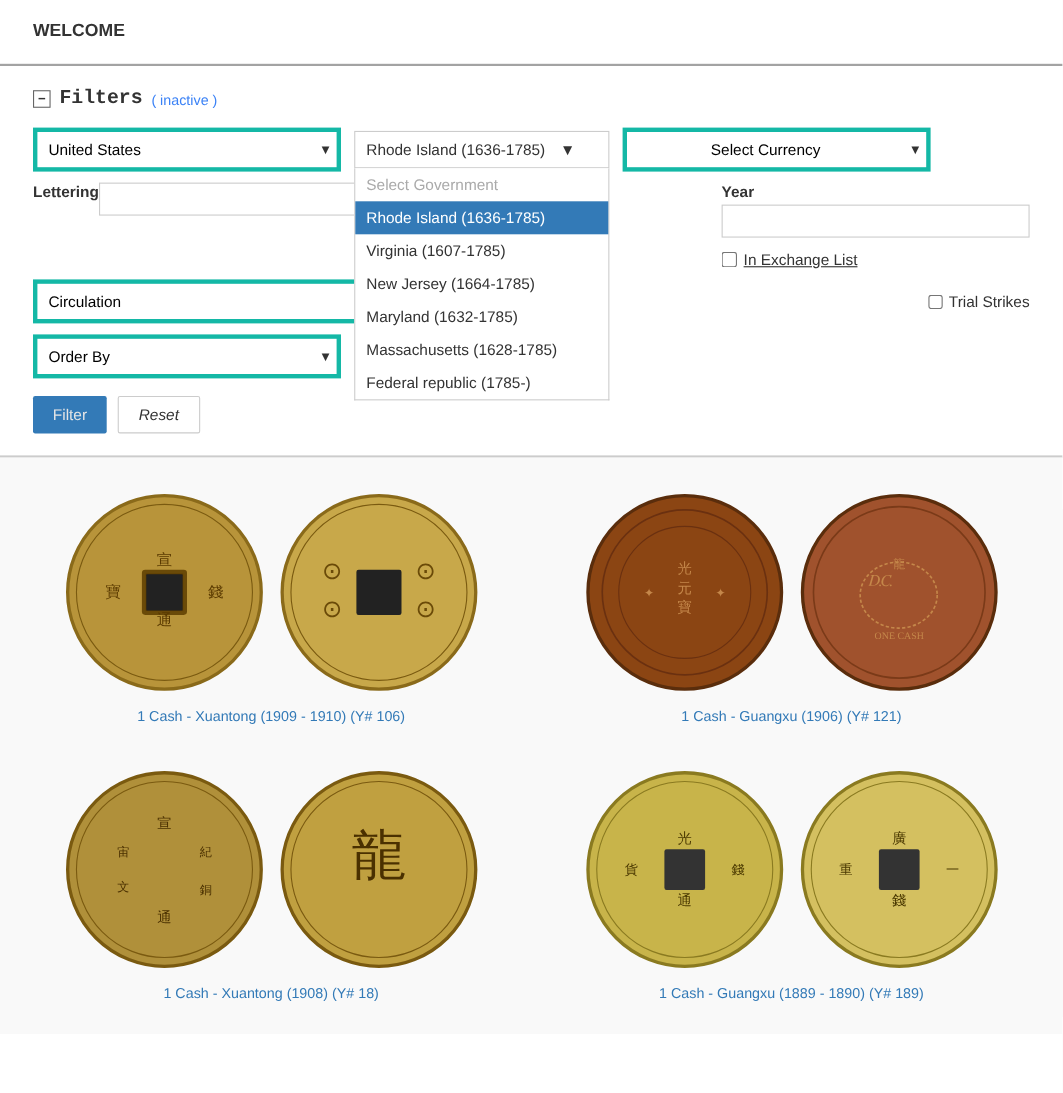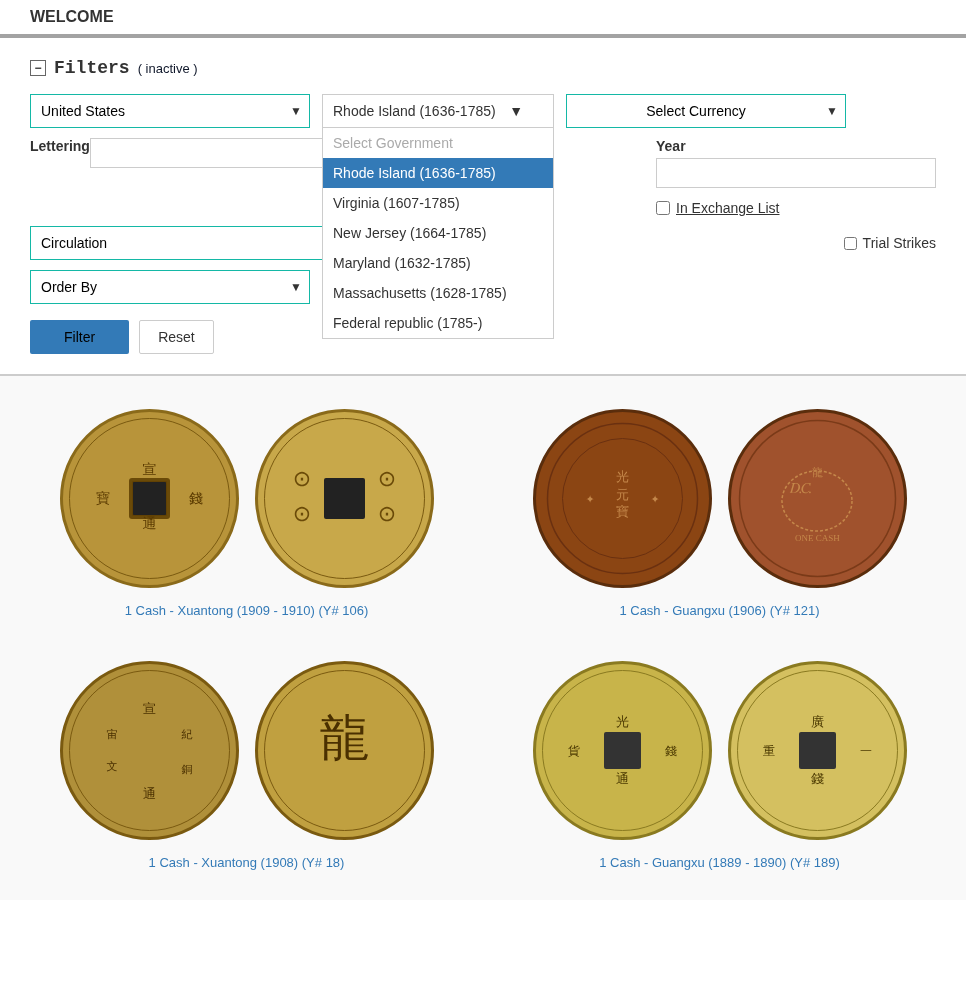--- a/index.html
+++ b/index.html
@@ -1,53 +1,53 @@
 <!DOCTYPE html>
 <html><head>
   <meta charset="utf-8">
   <style>
     * { box-sizing: border-box; margin: 0; padding: 0; }
     body { font-family: Arial, sans-serif; font-size: 14px; background: #fff; color: #333; }
 
-    .header { padding: 8px 30px; border-bottom: 4px solid #a3a3a3; }
+    .header { padding: 20px 30px; border-bottom: 2px solid #a3a3a3; }
     .header-title { font-size: 16px; font-weight: bold; color: #333; }
 
     .filters-section { padding: 20px 30px; border-bottom: 2px solid #ccc; background: #fff; }
     .filters-header { display: flex; align-items: center; gap: 8px; margin-bottom: 16px; font-size: 18px; font-weight: bold; }
     .filters-toggle { width: 16px; height: 16px; border: 1px solid #666; display: inline-flex; align-items: center; justify-content: center; font-size: 12px; cursor: pointer; }
-    .filters-inactive { font-size: 13px; font-weight: normal; color: #0f172a; }
+    .filters-inactive { font-size: 13px; font-weight: normal; color: #3b82f6; }
 
     .filters-row1 { display: flex; gap: 12px; margin-bottom: 10px; align-items: center; }
     .filters-row2 { display: flex; gap: 12px; margin-bottom: 10px; align-items: flex-start; }
     .filters-row3 { display: flex; gap: 12px; margin-bottom: 10px; align-items: center; }
     .filters-row4 { display: flex; gap: 12px; margin-bottom: 16px; }
 
     .select-wrapper { position: relative; }
-    .select-wrapper select { appearance: none; -webkit-appearance: none; border: 1px solid #14b8a6; padding: 8px 30px 8px 10px; font-size: 14px; background: #fff; cursor: pointer; }
+    .select-wrapper select { appearance: none; -webkit-appearance: none; border: 4px solid #14b8a6; padding: 8px 30px 8px 10px; font-size: 14px; background: #fff; cursor: pointer; }
     .select-arrow { position: absolute; right: 8px; top: 50%; transform: translateY(-50%); pointer-events: none; font-size: 12px; color: #333; }
 
     .country-select { width: 280px; }
     .currency-select { width: 280px; text-align: center; }
     .circulation-select { width: 336px; }
     .orderby-select { width: 280px; }
 
     .lettering-label { font-weight: bold; margin-bottom: 4px; }
     .lettering-group { display: flex; flex-direction: row; }
     .lettering-input { border: 1px solid #ccc; padding: 6px 10px; width: 280px; font-size: 14px; }
 
     .year-label { font-weight: bold; margin-bottom: 4px; }
     .year-group { display: flex; flex-direction: column; }
     .year-input { border: 1px solid #ccc; padding: 6px 10px; width: 280px; font-size: 14px; }
 
     .checkboxes-group { display: flex; flex-direction: column; gap: 8px; padding-top: 4px; text-decoration: underline; }
     .checkbox-item { display: flex; align-items: center; gap: 6px; }
     .checkbox-item input { width: 14px; height: 14px; }
 
-    .filter-btn { background: #337ab7; color: #000000; border: none; padding: 8px 34px; font-size: 14px; cursor: pointer; border-radius: 2px; }
-    .reset-btn { background: #fff; color: #333; border: 1px solid #ccc; padding: 8px 18px; font-size: 14px; cursor: pointer; border-radius: 2px; }
+    .filter-btn { background: #337ab7; color: #e5e5e5; border: none; padding: 8px 18px; font-size: 14px; cursor: pointer; border-radius: 2px; }
+    .reset-btn { background: #fff; color: #333; border: 1px solid #ccc; padding: 8px 18px; font-size: 14px; cursor: pointer; border-radius: 2px; font-style: italic; }
 
     
     .dropdown-open-wrapper { position: relative; width: 232px; }
     .dropdown-display { border: 1px solid #ccc; padding: 8px 30px 8px 10px; background: #fff; cursor: pointer; display: flex; justify-content: space-between; align-items: center; width: 100%; font-size: 14px; }
     .dropdown-list { position: absolute; top: 100%; left: 0; width: 100%; border: 1px solid #ccc; border-top: none; background: #fff; z-index: 100; }
     .dropdown-list-item { padding: 7px 10px; cursor: pointer; font-size: 14px; }
     .dropdown-list-item.selected { background: #337ab7; color: #fff; }
     .dropdown-first-item { color: #aaa; }
 
     

